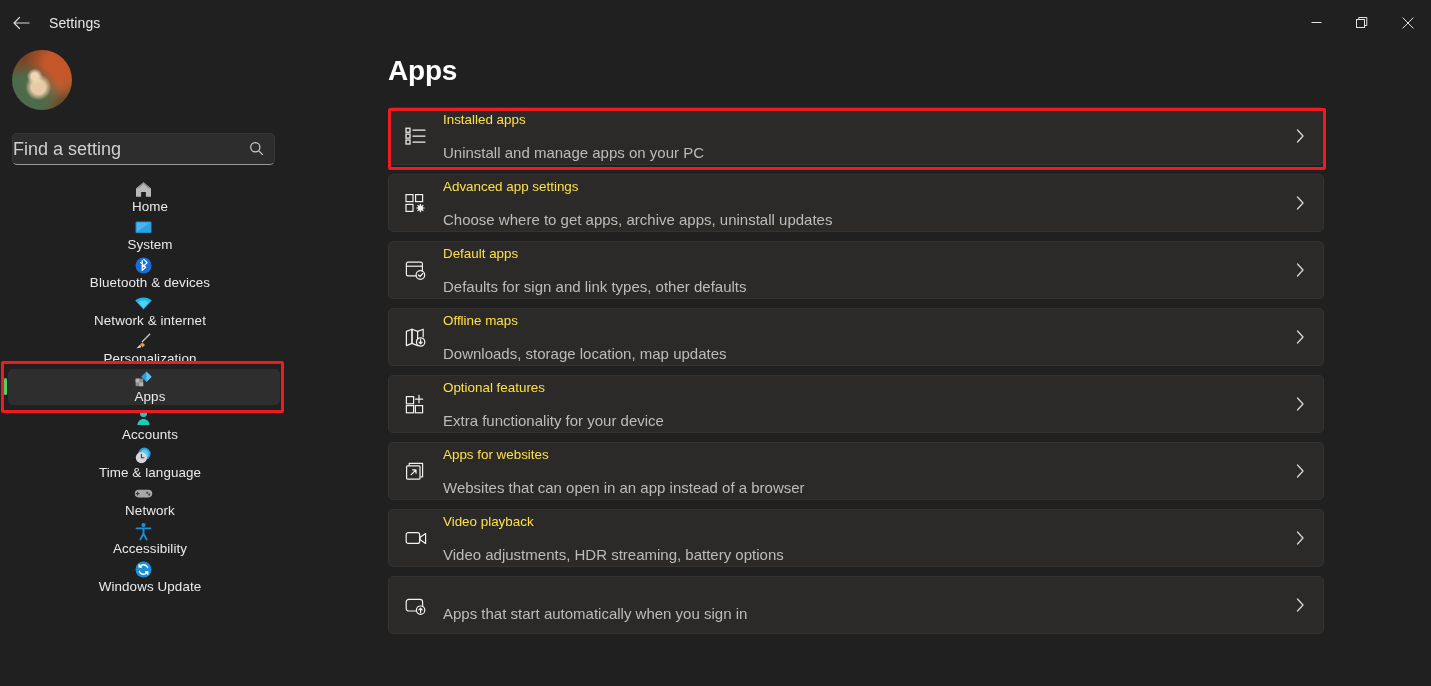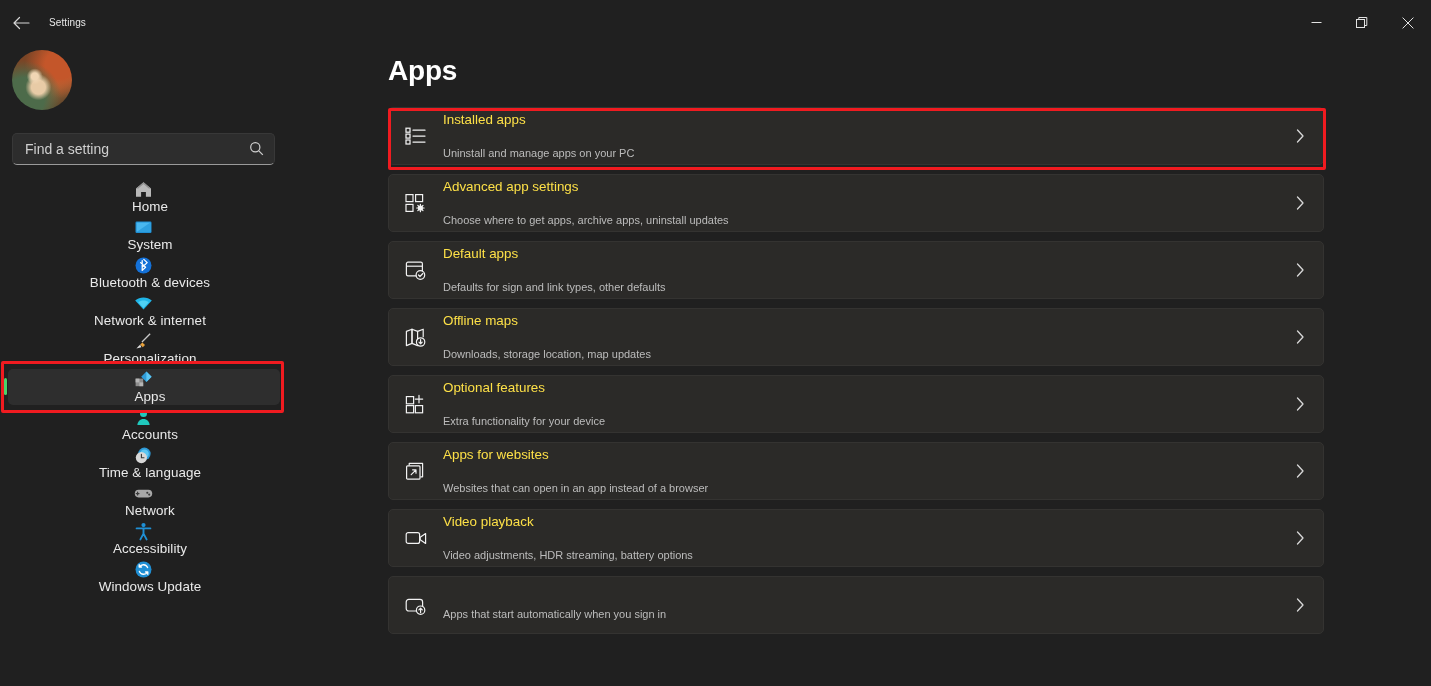--- a/index.html
+++ b/index.html
@@ -16,21 +16,21 @@
     position: absolute; top: 0; left: 0; width: 1431px; height: 45px;
     display: flex; align-items: center;
   }
   .back-btn {
     width: 34px; height: 32px; margin-left: 4px;
     display: flex; align-items: center; justify-content: center;
     border-radius: 4px;
   }
   .back-btn svg { stroke: #d6d6d6; }
   .app-title {
-    margin-left: 11px; font-size: 10px; color: #e8e8e8; letter-spacing: .1px;
+    margin-left: 11px; font-size: 14px; color: #e8e8e8; letter-spacing: .1px;
   }
   .wincontrols { position: absolute; right: 0; top: 0; display: flex; height: 45px; }
   .wc {
     width: 46px; height: 45px; display: flex; align-items: center; justify-content: center;
   }
   .wc svg { stroke: #e2e2e2; fill: none; }
 
   
   .sidebar {
     position: absolute; top: 45px; left: 0; width: 330px; height: 641px;
@@ -49,21 +49,21 @@
   }
   .searchbox {
     position: absolute; left: 12px; top: 88px;
     width: 263px; height: 32px;
     background: #2d2d2d;
     border: 1px solid #383838;
     border-bottom: 1px solid #9a9a9a;
     border-radius: 5px;
     display: flex; align-items: center;
   }
-  .searchbox .ph { margin-left: 12px; font-size: 14px; color: #cfcfcf; }
+  .searchbox .ph { font-size: 18px; color: #cfcfcf; }
   .searchbox .mag { position: absolute; right: 10px; top: 7px; }
   .searchbox .mag svg { stroke: #d0d0d0; fill: none; }
 
   .navlist { position: absolute; left: 8px; top: 134px; width: 272px; }
   .navitem {
     position: relative;
     height: 36px; margin-bottom: 2px;
     display: flex; align-items: center;
     border-radius: 5px;
     padding-left: 12px;
@@ -95,21 +95,21 @@
     display: flex; align-items: center;
     position: relative;
   }
   .card-icon {
     width: 26px; height: 26px; margin-left: 14px; margin-right: 14px;
     display: flex; align-items: center; justify-content: center; flex: none;
     color: #f2f2f2;
   }
   .card-text { display: flex; flex-direction: column; justify-content: center; }
   .card-title { font-size: 13.4px; color: #fde047; line-height: 17px; }
-  .card-sub { font-size: 11px; color: #bcbcbc; line-height: 16px; margin-top: 17px; }
+  .card-sub { font-size: 15px; color: #bcbcbc; line-height: 16px; margin-top: 17px; }
   .chev { position: absolute; right: 18px; top: 50%; transform: translateY(-50%); }
   .chev svg { stroke: #d8d8d8; fill: none; }
 
   
   .redbox {
     position: absolute; border: 3px solid #f01b20; border-radius: 2px;
     pointer-events: none;
   }
   #redbox-installed { left: 388px; top: 108px; width: 938px; height: 62px; }
   #redbox-apps-nav  { left: 1px;   top: 361px; width: 283px; height: 52px; }

